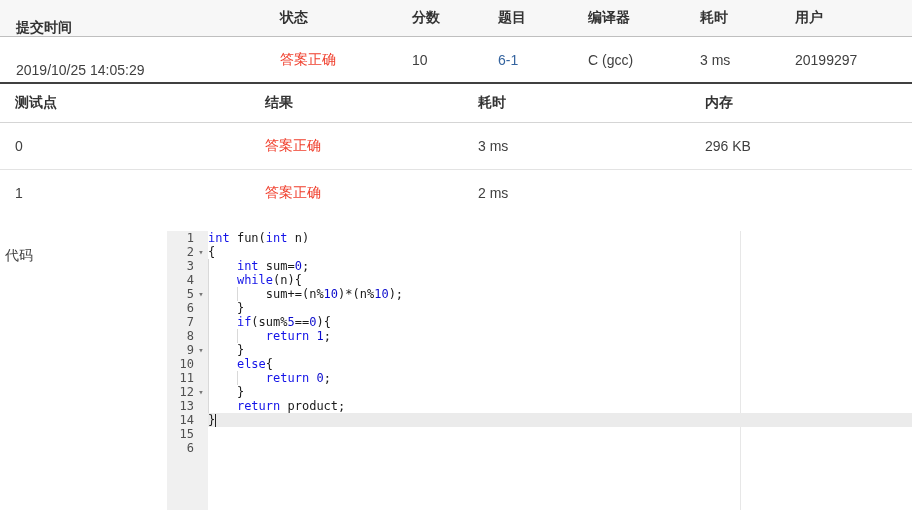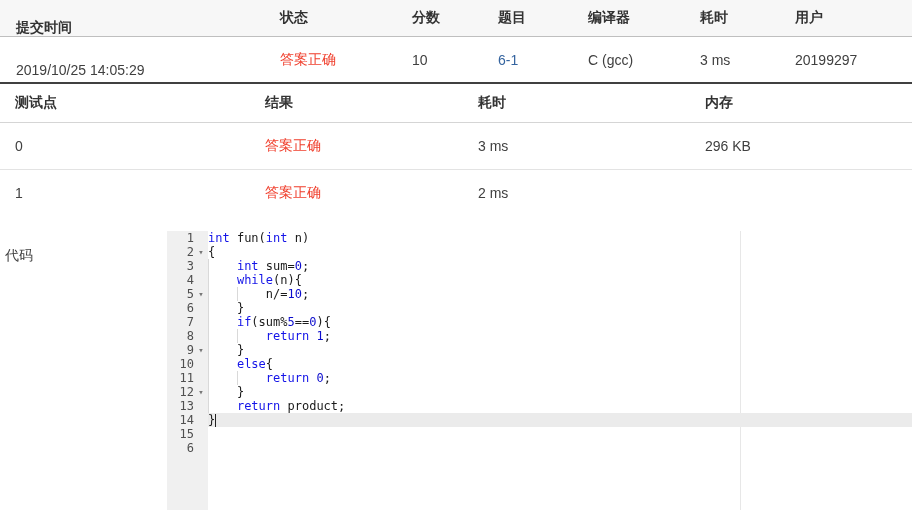--- a/index.html
+++ b/index.html
@@ -166,21 +166,21 @@
           <span class="gnum">6</span>
           <span class="gfold"></span>
         </div>
       </div>
     <div id="print-margin"></div>
     <div id="code-lines">
         <div class="cline"><span class="tk-kw">int</span><span class="tk-pl"> fun(</span><span class="tk-kw">int</span><span class="tk-pl"> n)</span></div>
         <div class="cline"><span class="tk-pl">{</span></div>
         <div class="cline"><span class="tk-ind">    </span><span class="tk-kw">int</span><span class="tk-pl"> sum=</span><span class="tk-num">0</span><span class="tk-pl">;</span></div>
         <div class="cline"><span class="tk-ind">    </span><span class="tk-kw">while</span><span class="tk-pl">(n){</span></div>
-        <div class="cline"><span class="tk-ind">    </span><span class="tk-ind">    </span><span class="tk-pl">n/=</span><span class="tk-num">10</span><span class="tk-pl">;</span></div>
+        <div class="cline"><span class="tk-ind">    </span><span class="tk-ind">    </span><span class="tk-pl">sum+=(n%</span><span class="tk-num">10</span><span class="tk-pl">)*(n%</span><span class="tk-num">10</span><span class="tk-pl">);</span></div>
         <div class="cline"><span class="tk-ind">    </span><span class="tk-pl">}</span></div>
         <div class="cline"><span class="tk-ind">    </span><span class="tk-kw">if</span><span class="tk-pl">(sum%</span><span class="tk-num">5</span><span class="tk-pl">==</span><span class="tk-num">0</span><span class="tk-pl">){</span></div>
         <div class="cline"><span class="tk-ind">    </span><span class="tk-ind">    </span><span class="tk-kw">return</span><span class="tk-pl"> </span><span class="tk-num">1</span><span class="tk-pl">;</span></div>
         <div class="cline"><span class="tk-ind">    </span><span class="tk-pl">}</span></div>
         <div class="cline"><span class="tk-ind">    </span><span class="tk-kw">else</span><span class="tk-pl">{</span></div>
         <div class="cline"><span class="tk-ind">    </span><span class="tk-ind">    </span><span class="tk-kw">return</span><span class="tk-pl"> </span><span class="tk-num">0</span><span class="tk-pl">;</span></div>
         <div class="cline"><span class="tk-ind">    </span><span class="tk-pl">}</span></div>
         <div class="cline"><span class="tk-ind">    </span><span class="tk-kw">return</span><span class="tk-pl"> product;</span></div>
         <div class="cline active"><span class="tk-pl">}</span><span class="cursor"></span></div>
       </div>

